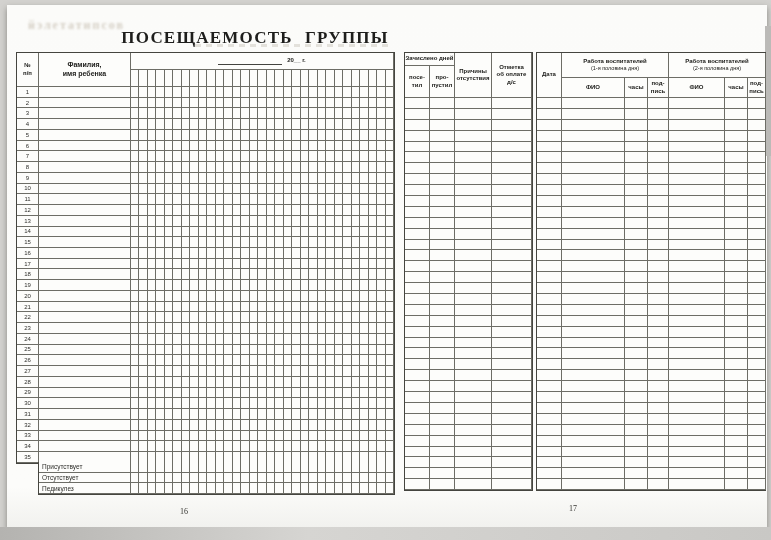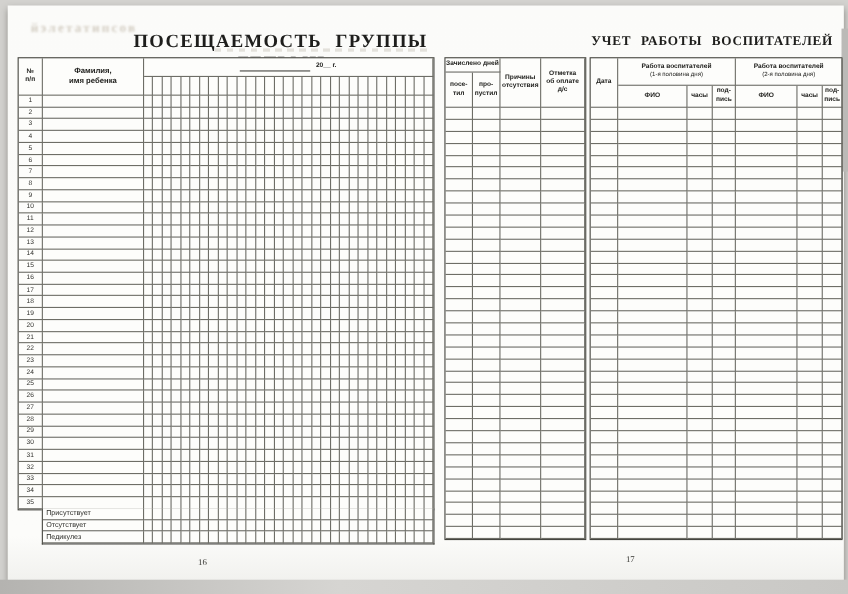--- a/index.html
+++ b/index.html
@@ -65,21 +65,20 @@
 <body>
 
 <div id="screen">
   <div class="page"></div>
   <div class="edge-bottom"></div>
   <div class="edge-right"></div>
   <div class="ghost">йэлетатипсов</div>
   <div class="ghost2"></div>
 
   <div id="left-title" class="title">ПОСЕЩАЕМОСТЬ ГРУППЫ ДЕТЬМИ</div>
-  <div id="right-title" class="title">УЧЕТ РАБОТЫ ВОСПИТАТЕЛЕЙ</div>
 
   <div id="left-grid" class="grid">
     <div id="lh-num" class="c hd">№
 п/п</div>
     <div id="lh-name" class="c hd">Фамилия,
 имя ребенка</div>
     <div id="lh-date" class="c">
       <span class="blankline"></span>
       <span class="hd">20__ г.</span>
     </div>

